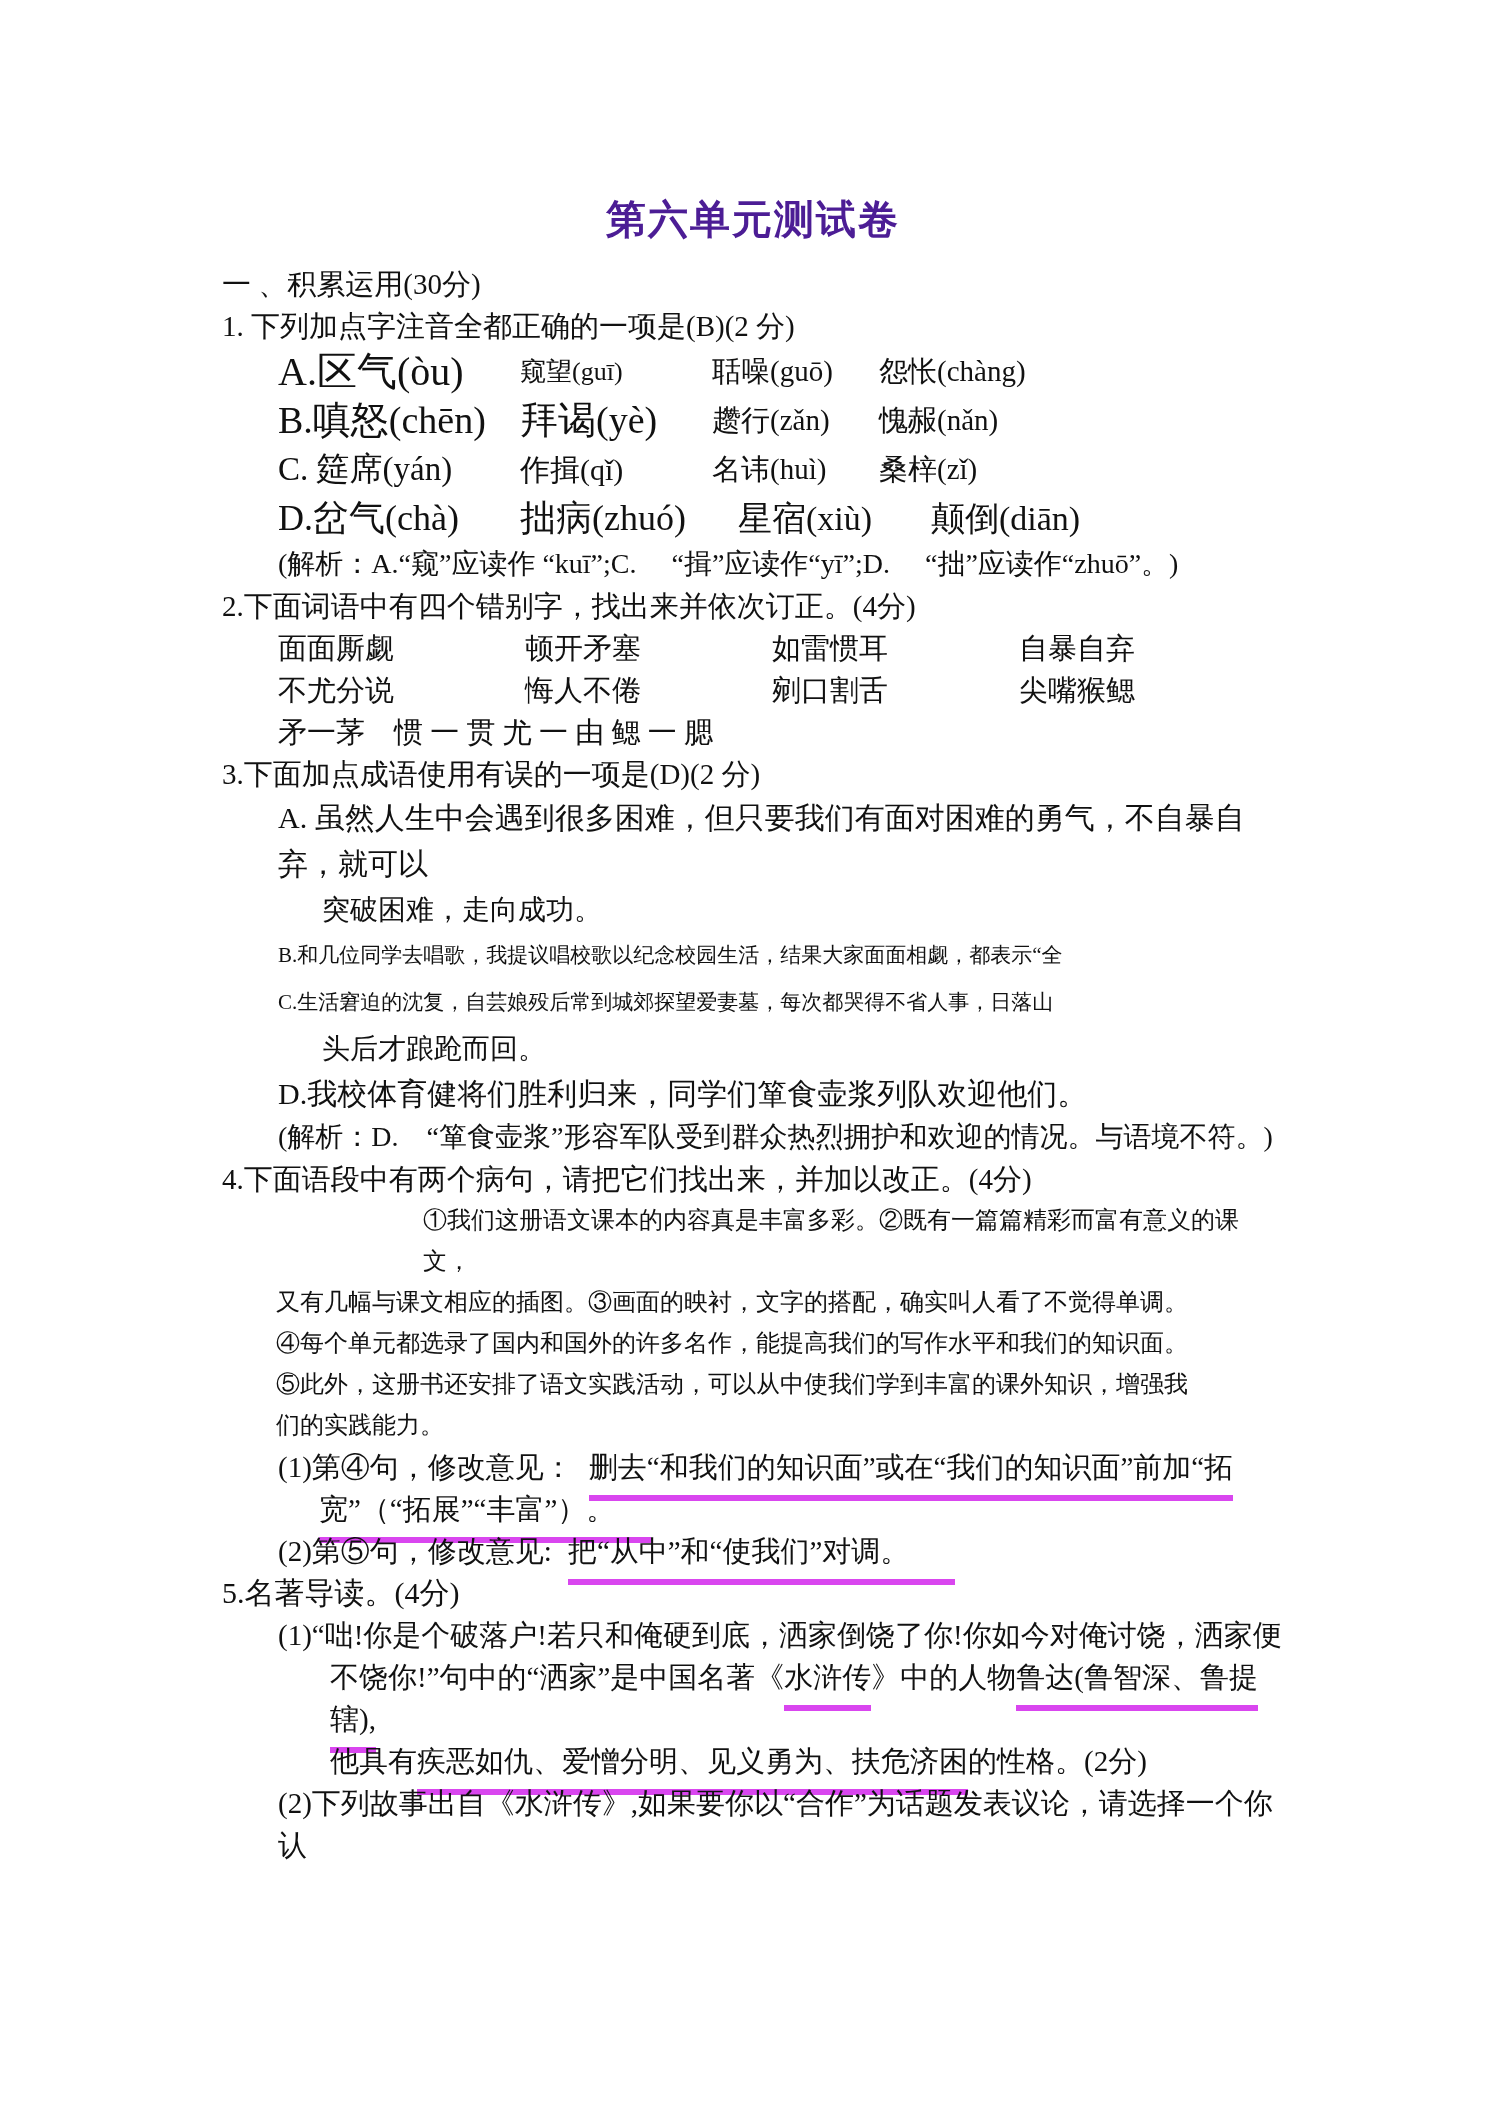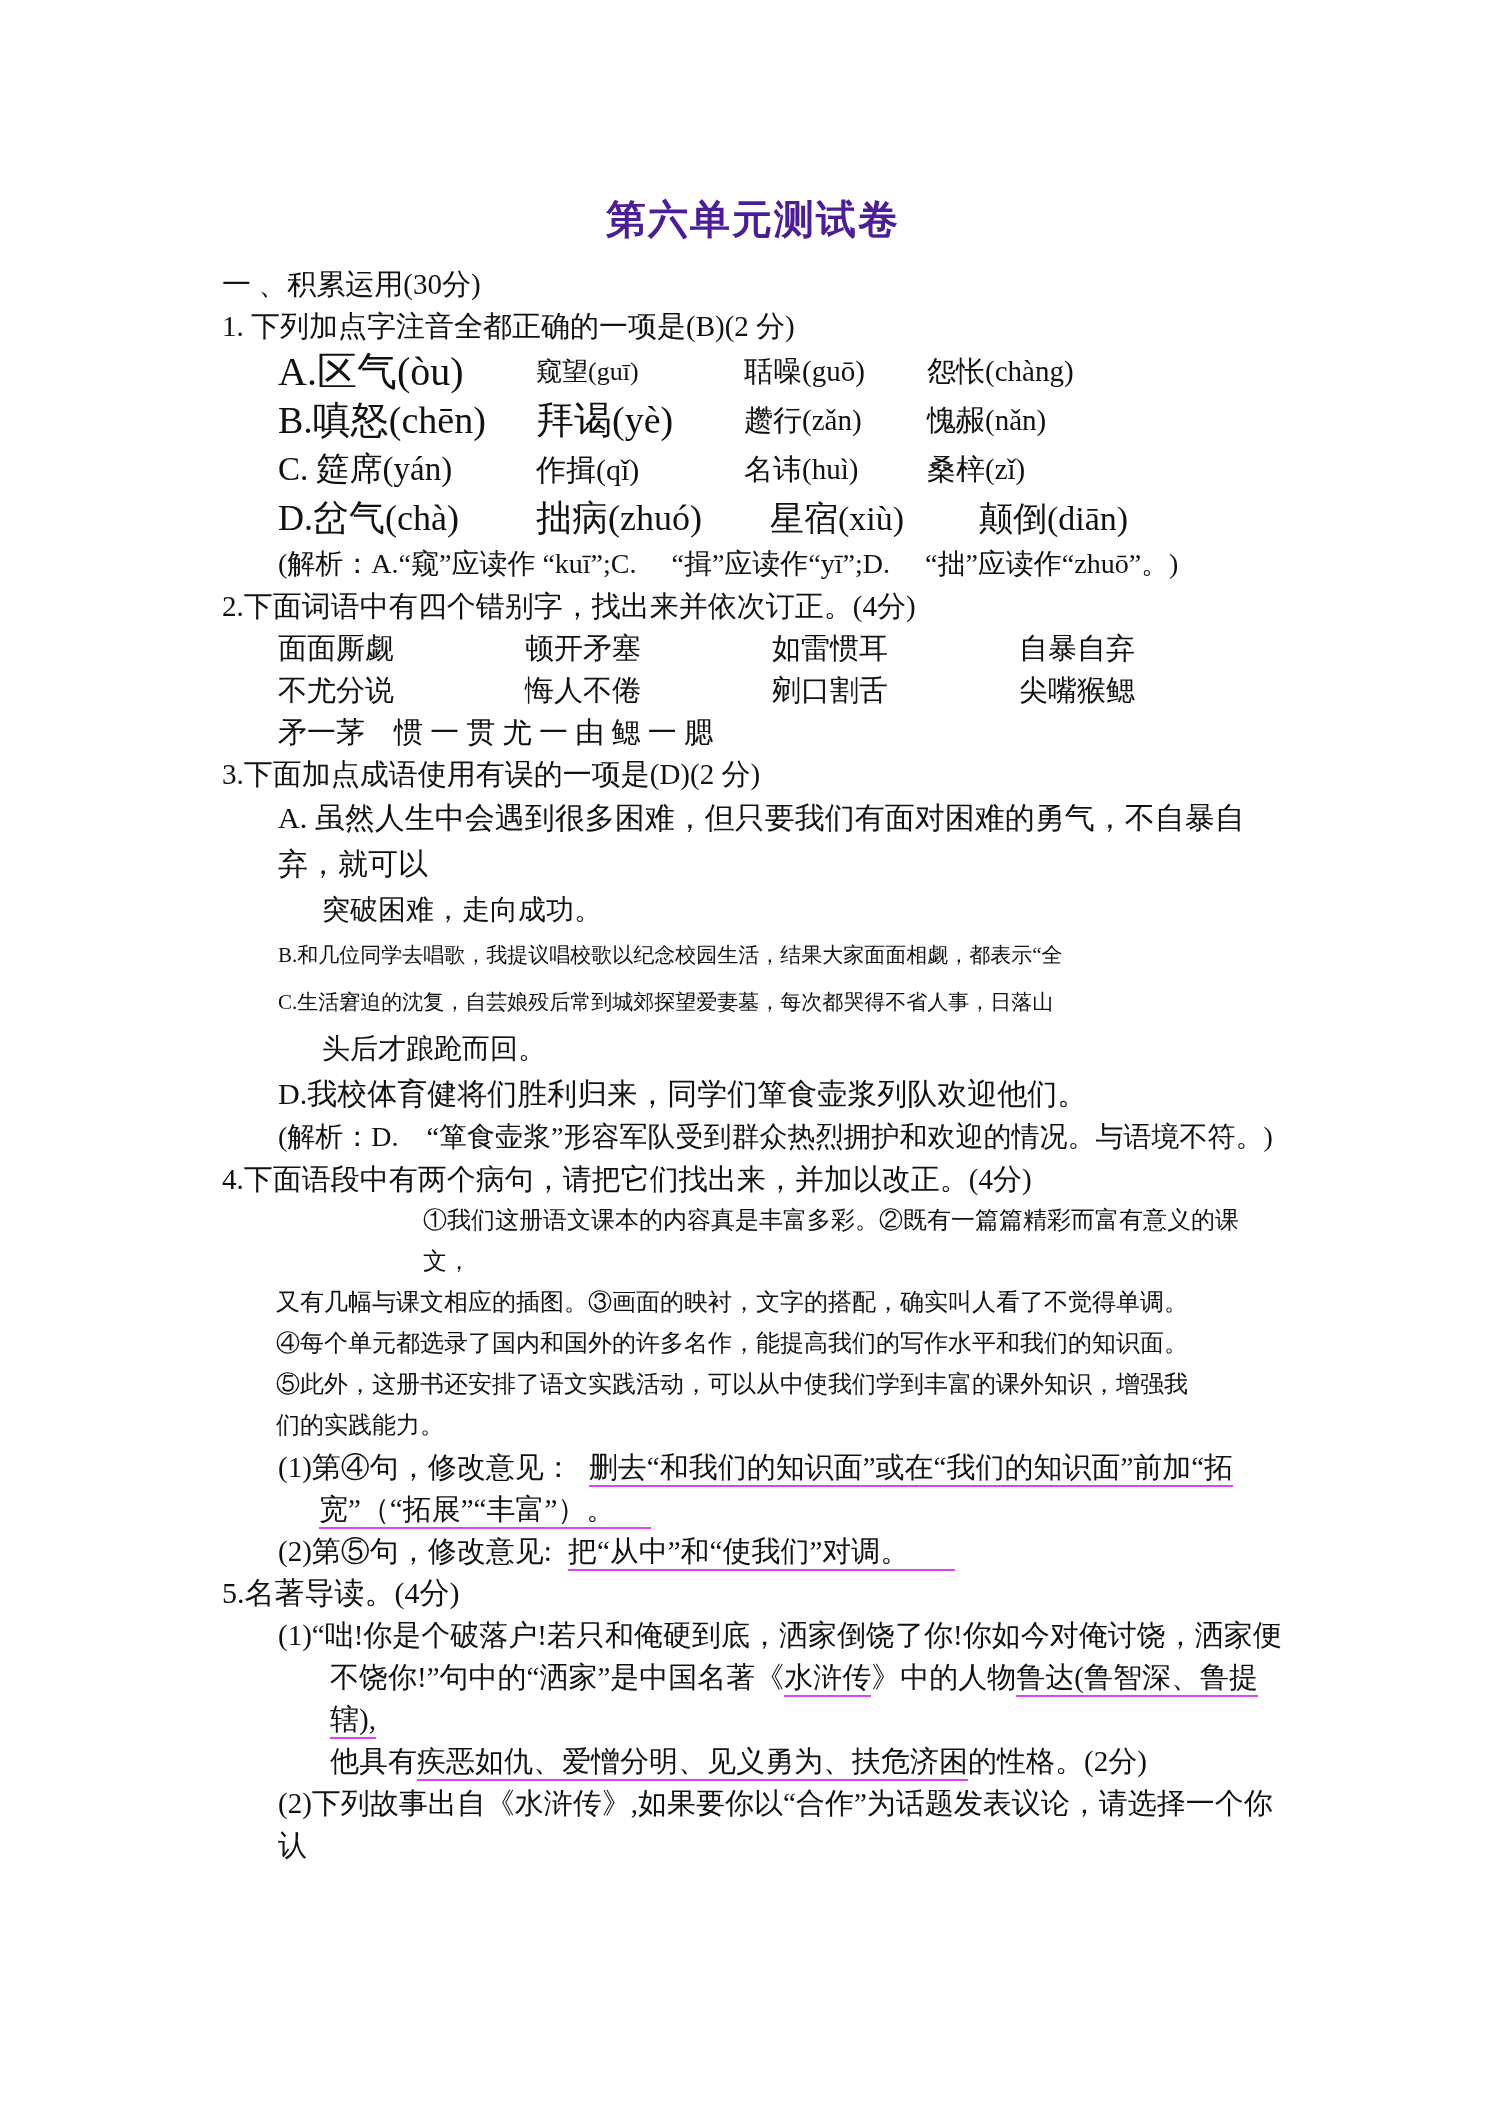--- a/index.html
+++ b/index.html
@@ -11,21 +11,21 @@
   }
   .content { position:absolute; left:222px; top:192px; width:1062px; }
   .title {
     text-align:center; font-size:40px; font-weight:bold; letter-spacing:2px;
     color:#4c1d95; margin-bottom:16px;
   }
   .line  { font-size:29px; line-height:42px; }
   .small { font-size:28px; line-height:42px; }
 
   
-  .q1-row { display:flex; align-items:flex-end; line-height:49px;gap:16px; }
+  .q1-row { display:flex; align-items:flex-end; line-height:49px; }
   .q1-row .c1 { width:242px; }
   .q1-row .c2 { width:192px; }
   .q1-row .c3 { width:167px; }
   .sz40 { font-size:40px; } .sz38 { font-size:38px; } .sz36 { font-size:36px; }
   .sz34 { font-size:34px;margin-left:26px; } .sz33 { font-size:33px; } .sz31 { font-size:26px; }
   .sz30 { font-size:30px; } .sz29 { font-size:29px; }
 
   .ind1 { margin-left:56px; }    
   .ind2 { margin-left:100px; }   
   .ind3 { margin-left:108px; }   
@@ -34,21 +34,21 @@
   .words-row span { width:238px; }
 
   .opt-a1 { font-size:30px; line-height:46px; }
   .opt-b1, .opt-c1 { font-size:21px; line-height:47px; }
   .opt-d1 { font-size:30px; line-height:45px; }
   .opt-cont { font-size:28px; line-height:45px; }
 
   .q4p  { margin-left:54px; font-size:24px; line-height:41px; }
   .q4p1 { margin-left:201px; }
 
-  .u { border-bottom:2px solid #d946ef; padding-bottom:2px; }
+  .u { border-bottom:6px solid #d946ef; padding-bottom:12px; }
   .gap-l { margin-left:16px; }
   .tail36 { padding-right:36px; }
   .tail46 { padding-right:46px; }
 </style>
 </head>
 <body>
 
 <div class="content">
 
   <div class="title">第六单元测试卷</div>

